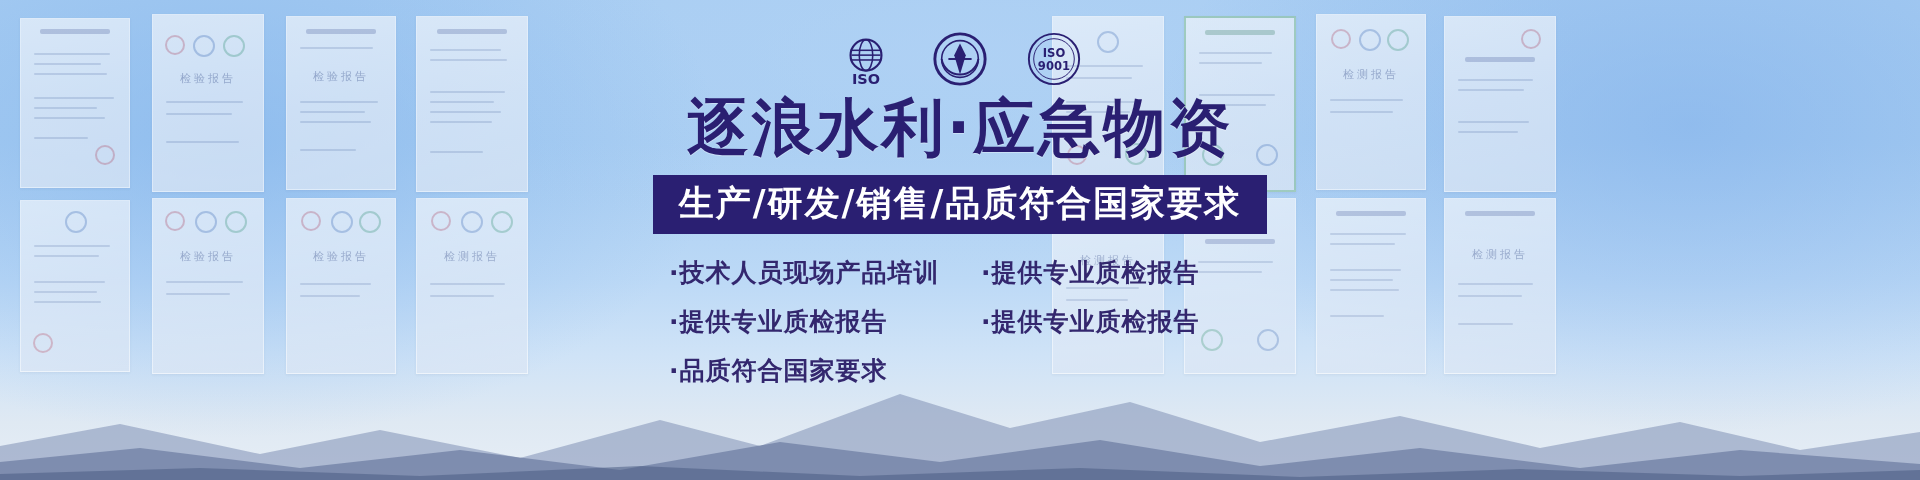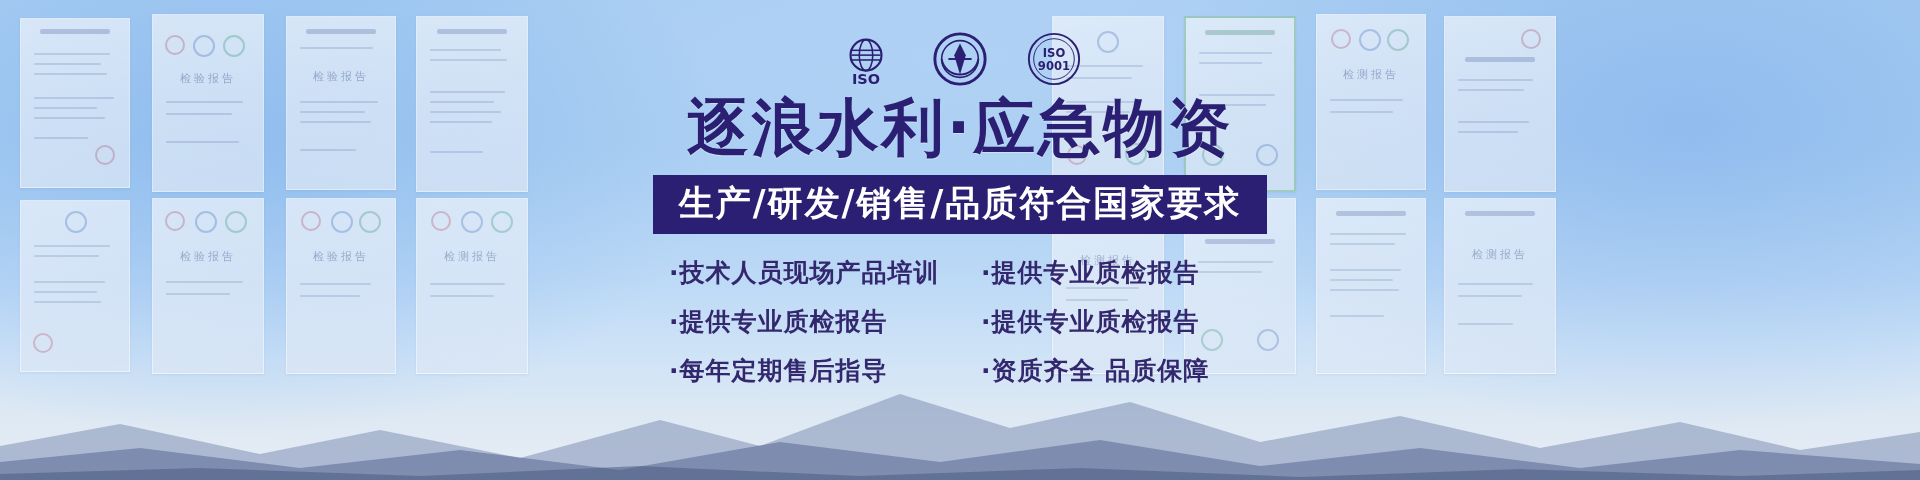--- a/index.html
+++ b/index.html
@@ -320,18 +320,17 @@
 
     <div class="subtitle-wrap">
       <div class="subtitle-bar">生产/研发/销售/品质符合国家要求</div>
     </div>
 
     <div class="features">
       <div class="feature">·技术人员现场产品培训</div>
       <div class="feature">·提供专业质检报告</div>
       <div class="feature">·提供专业质检报告</div>
       <div class="feature">·提供专业质检报告</div>
-      <div class="feature">·每年定期售后指导</div>
-      <div class="feature">·资质齐全 品质保障</div>
+      <div class="feature">·品质符合国家要求</div>
     </div>
   </div>
 
 </div>
 
 </body></html>

